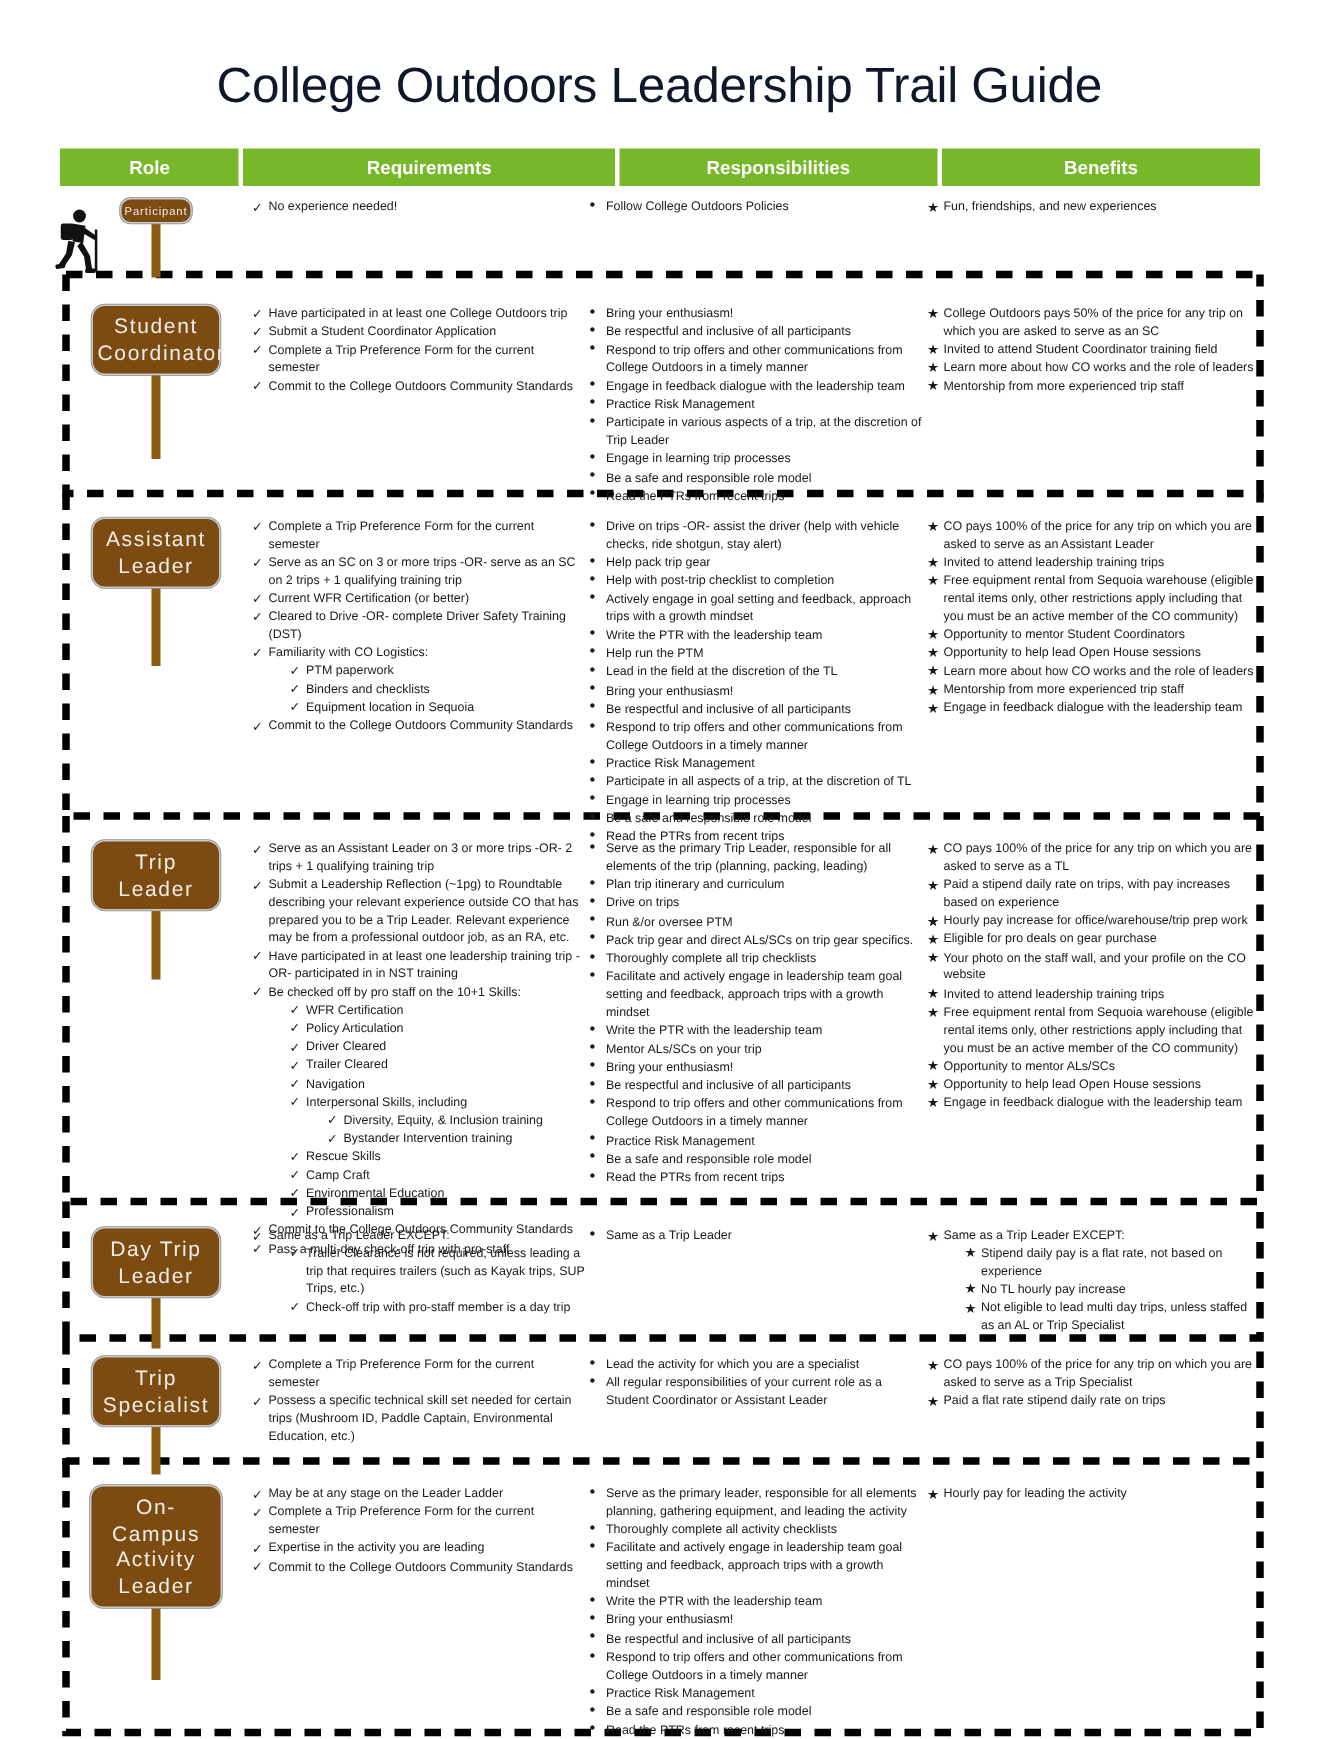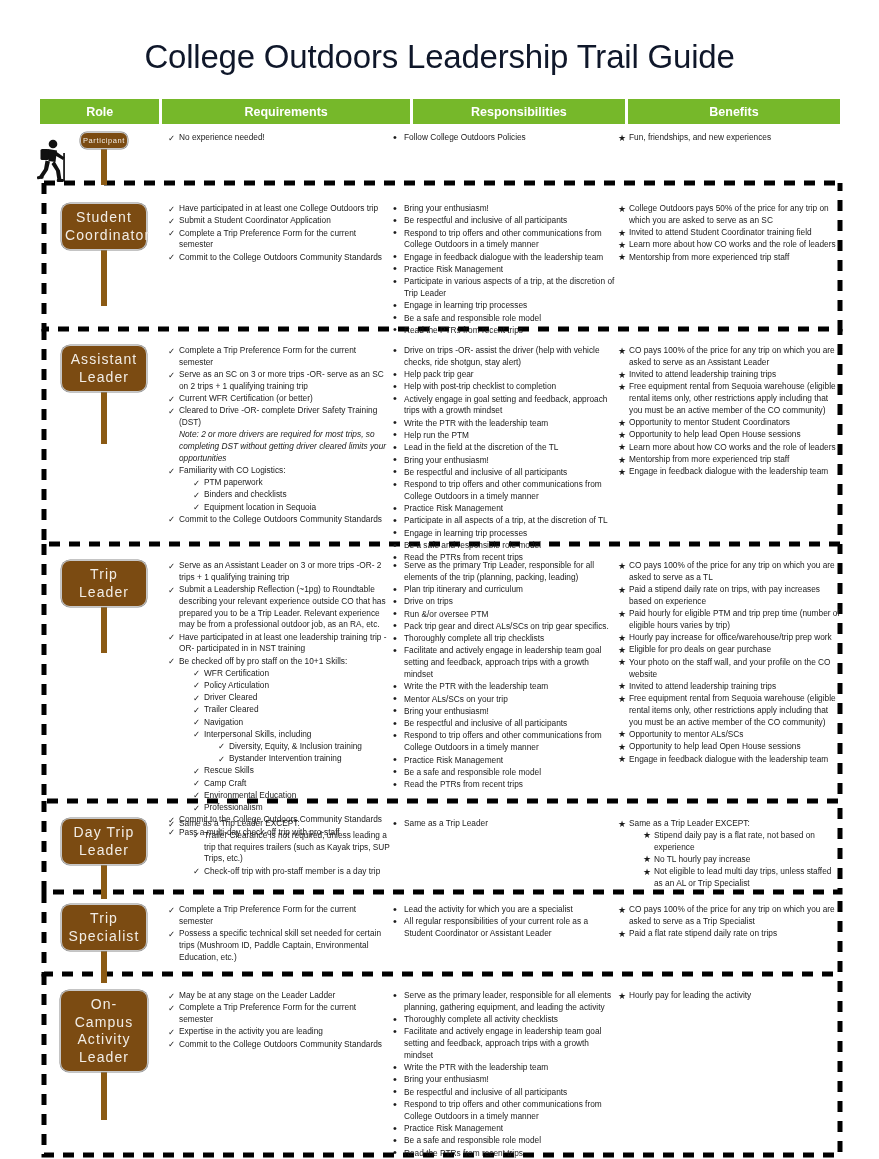--- a/index.html
+++ b/index.html
@@ -232,21 +232,20 @@
         <div class="sign">Assistant Leader</div>
         <div class="post" style="height:52px;"></div>
       </div>
     </div>
     <div class="col req">
       <ul class="list check">
         <li><span class="mk">✓</span><span>Complete a Trip Preference Form for the current semester</span></li>
         <li><span class="mk">✓</span><span>Serve as an SC on 3 or more trips -OR- serve as an SC on 2 trips + 1 qualifying training trip</span></li>
         <li><span class="mk">✓</span><span>Current WFR Certification (or better)</span></li>
         <li><span class="mk">✓</span><span>Cleared to Drive -OR- complete Driver Safety Training (DST)</span></li>
-        <li class="note">Note: 2 or more drivers are required for most trips, so completing DST without getting driver cleared limits your opportunities</li>
         <li><span class="mk">✓</span><span>Familiarity with CO Logistics:</span>
           <ul class="sub list check">
             <li><span class="mk">✓</span><span>PTM paperwork</span></li>
             <li><span class="mk">✓</span><span>Binders and checklists</span></li>
             <li><span class="mk">✓</span><span>Equipment location in Sequoia</span></li>
           </ul>
         </li>
         <li><span class="mk">✓</span><span>Commit to the College Outdoors Community Standards</span></li>
       </ul>
     </div>
@@ -334,21 +333,21 @@
         <li><span class="mk">•</span><span>Respond to trip offers and other communications from College Outdoors in a timely manner</span></li>
         <li><span class="mk">•</span><span>Practice Risk Management</span></li>
         <li><span class="mk">•</span><span>Be a safe and responsible role model</span></li>
         <li><span class="mk">•</span><span>Read the PTRs from recent trips</span></li>
       </ul>
     </div>
     <div class="col ben">
       <ul class="list star">
         <li><span class="mk">★</span><span>CO pays 100% of the price for any trip on which you are asked to serve as a TL</span></li>
         <li><span class="mk">★</span><span>Paid a stipend daily rate on trips, with pay increases based on experience</span></li>
-        <li><span class="mk">★</span><span>Paid hourly for eligible PTM and trip prep time (number of eligible hours varies by trip)</span></li>
+        <li><span class="mk">★</span></li>
         <li><span class="mk">★</span><span>Hourly pay increase for office/warehouse/trip prep work</span></li>
         <li><span class="mk">★</span><span>Eligible for pro deals on gear purchase</span></li>
         <li><span class="mk">★</span><span>Your photo on the staff wall, and your profile on the CO website</span></li>
         <li><span class="mk">★</span><span>Invited to attend leadership training trips</span></li>
         <li><span class="mk">★</span><span>Free equipment rental from Sequoia warehouse (eligible rental items only, other restrictions apply including that you must be an active member of the CO community)</span></li>
         <li><span class="mk">★</span><span>Opportunity to mentor ALs/SCs</span></li>
         <li><span class="mk">★</span><span>Opportunity to help lead Open House sessions</span></li>
         <li><span class="mk">★</span><span>Engage in feedback dialogue with the leadership team</span></li>
       </ul>
     </div>

